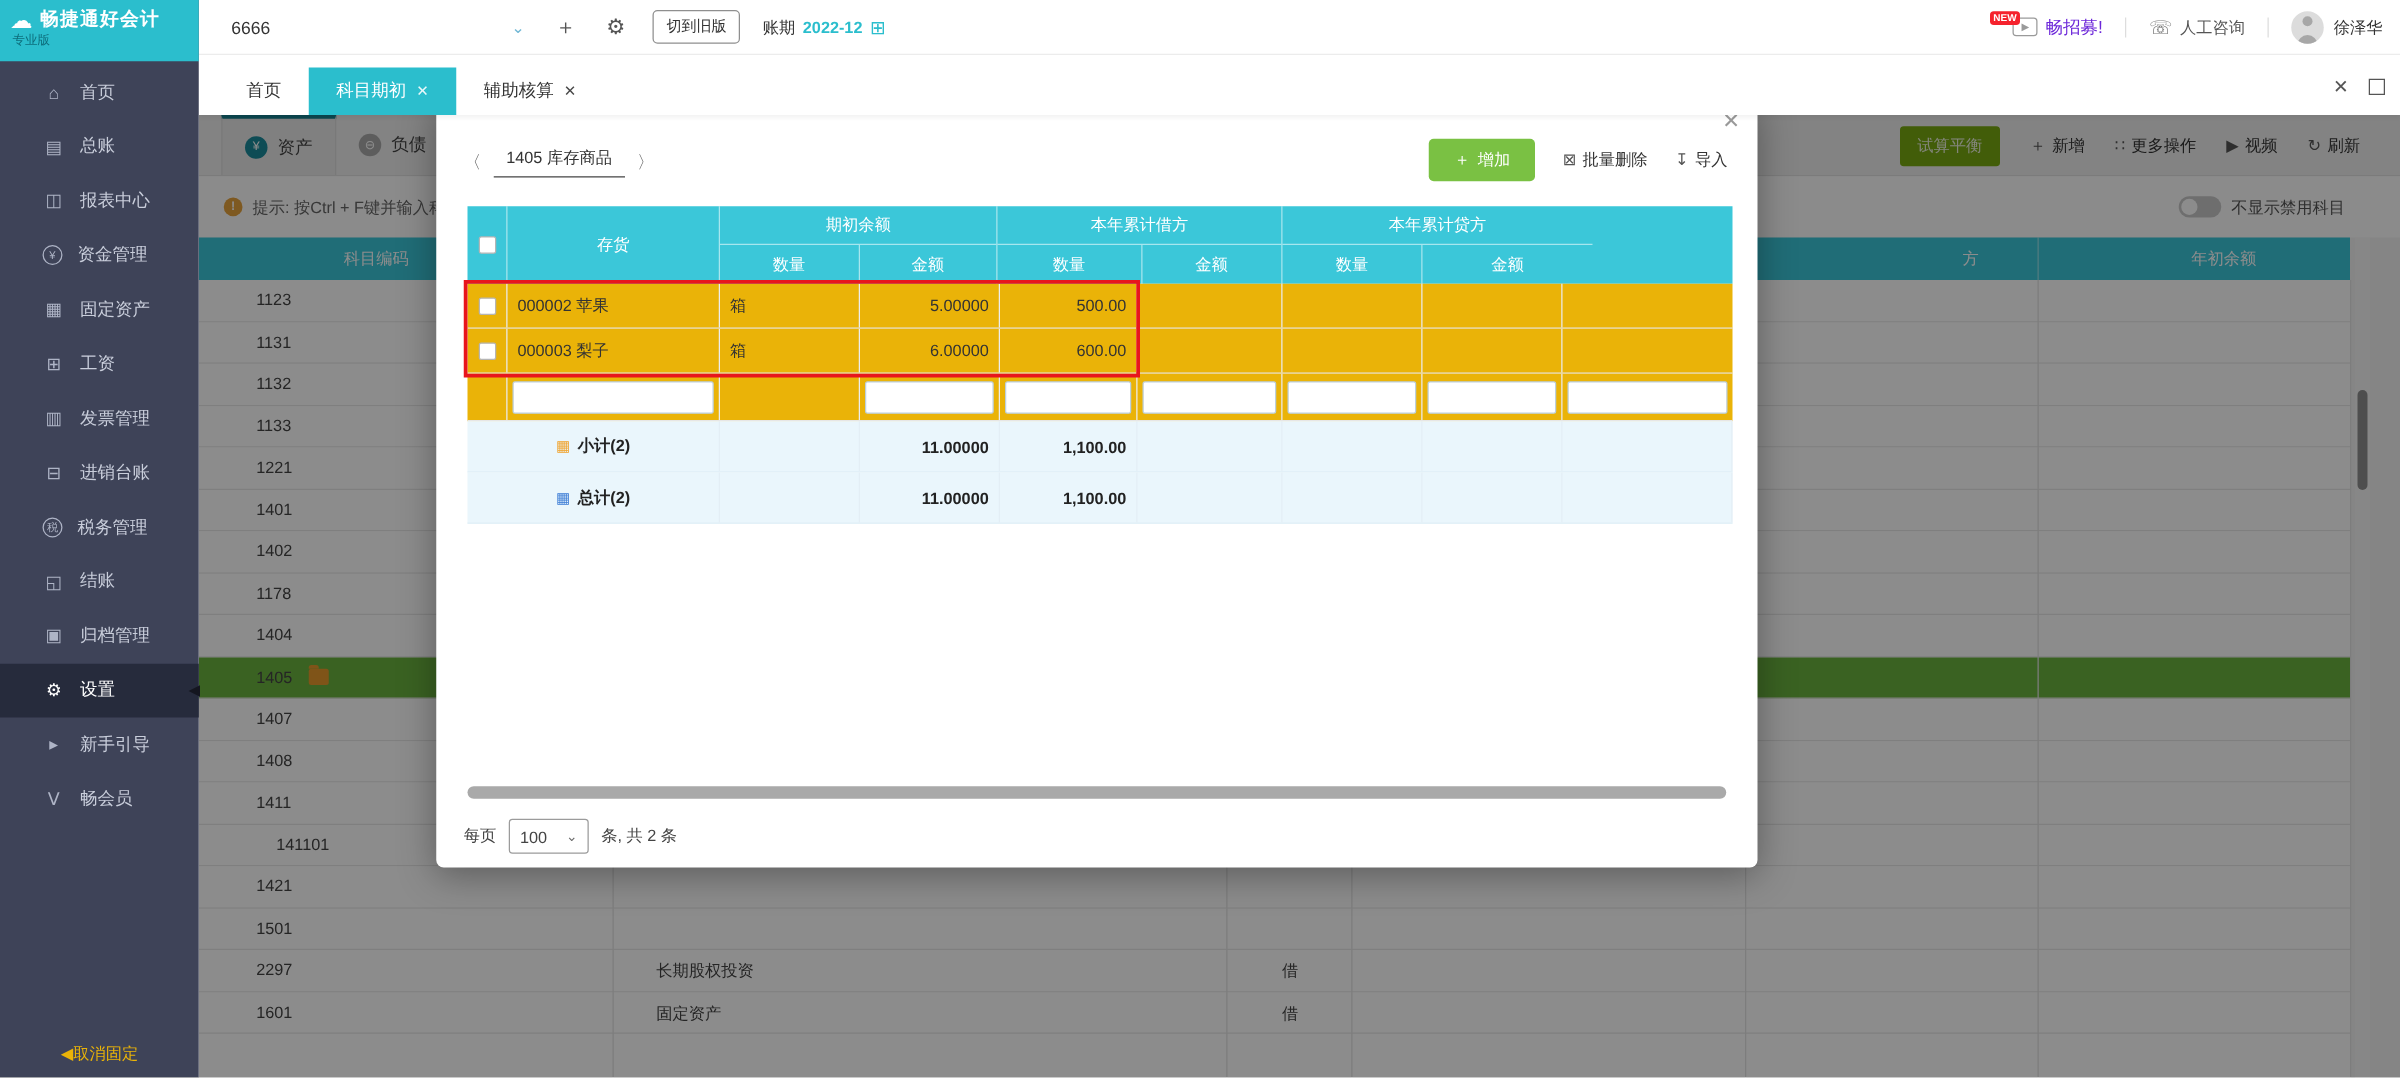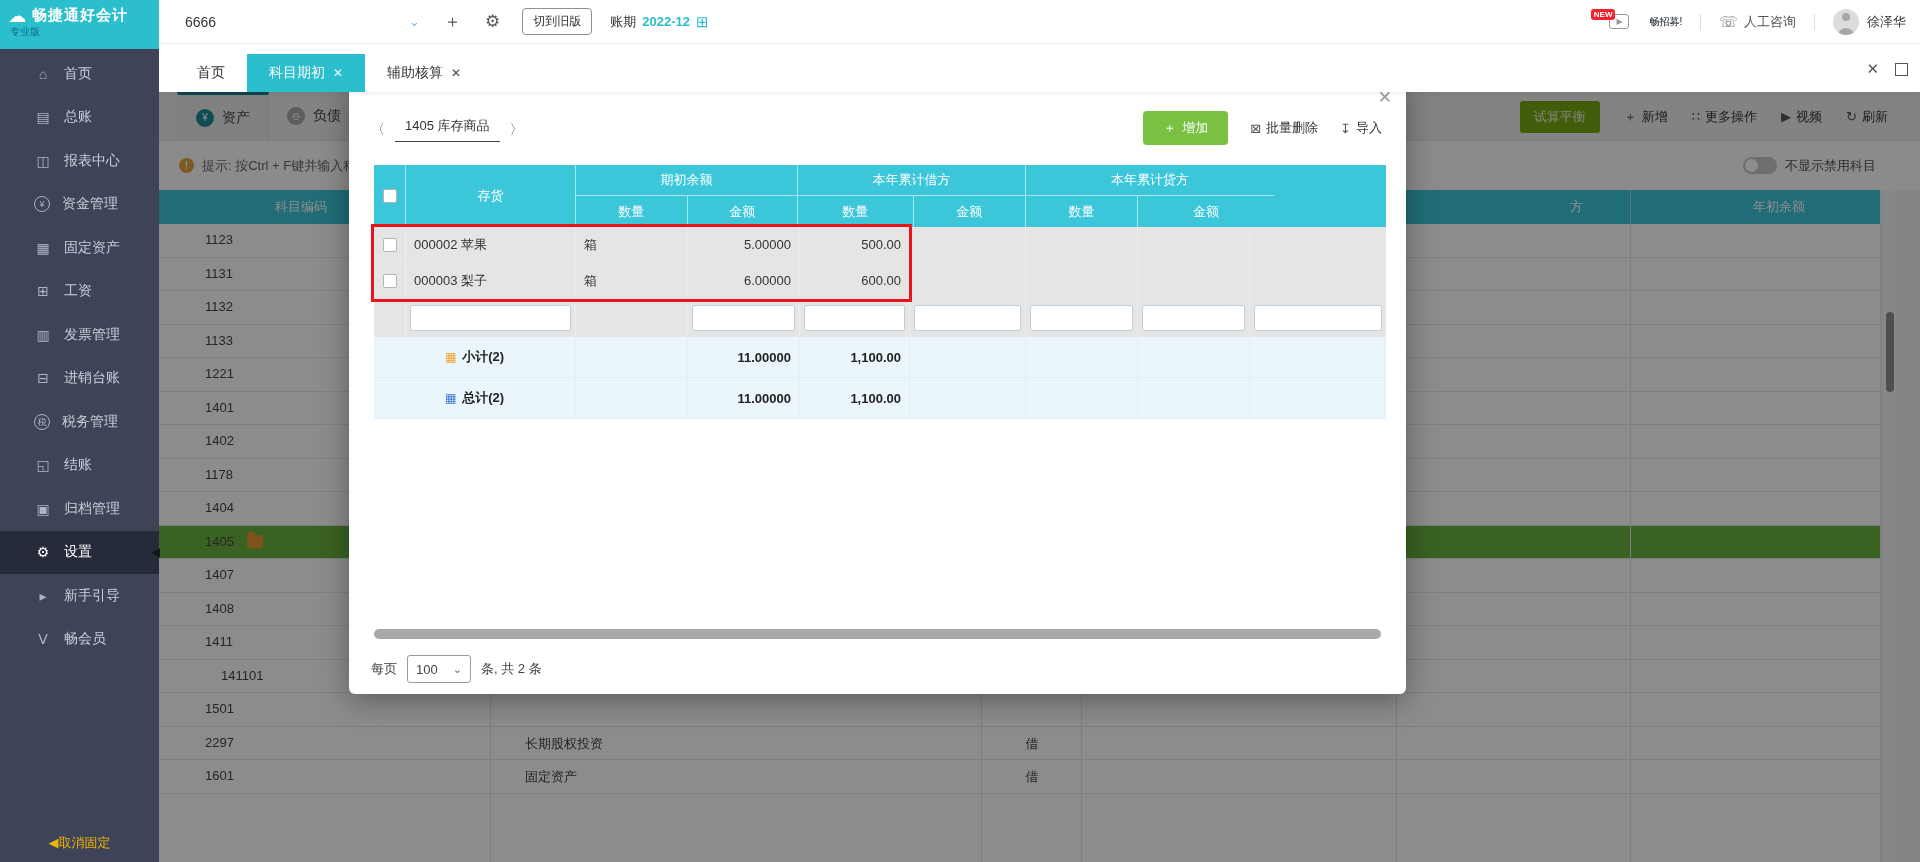--- a/index.html
+++ b/index.html
@@ -28,21 +28,21 @@
   .acct { width:235px; margin-left:26px; display:flex; align-items:center; justify-content:space-between; font-size:14px; color:#333; cursor:pointer; }
   .acct .chev { color:#74b9d6; font-size:13px; }
   .tb-ic { margin-left:24px; font-size:17px; color:#555; cursor:pointer; }
   .old-btn { margin-left:22px; border:1px solid #8f8f8f; border-radius:4px; padding:4px 10px; font-size:12px; color:#333; cursor:pointer; background:#fff; }
   .period { margin-left:18px; display:flex; align-items:center; gap:6px; font-size:13px; }
   .period .pv { color:#2bbecd; font-weight:bold; cursor:pointer; }
   .period .cal { color:#2bbecd; font-size:15px; cursor:pointer; }
   .tb-right { margin-left:auto; display:flex; align-items:center; margin-right:14px; }
   .new-badge { background:#f5222d; color:#fff; font-size:8px; font-weight:bold; border-radius:3px; padding:1px 3px; position:relative; top:-7px; right:-6px; }
   .tv-ic { width:20px; height:15px; border:1.5px solid #9a9a9a; border-radius:3px; display:inline-flex; align-items:center; justify-content:center; color:#9a9a9a; font-size:8px; }
-  .recruit { margin-left:20px; color:#0f172a; font-size:10px; cursor:pointer; }
+  .recruit { margin-left:6px; color:#6d28d9; font-size:14px; cursor:pointer; }
   .v-div { width:1px; height:16px; background:#ddd; margin:0 18px; }
   .support { display:flex; align-items:center; gap:6px; color:#555; font-size:13px; cursor:pointer; }
   .hs-ic { font-size:15px; color:#777; }
   .userbox { display:flex; align-items:center; gap:8px; cursor:pointer; }
   .avatar { width:26px; height:26px; border-radius:50%; background:#dcdcdc; position:relative; overflow:hidden; }
   .avatar::before { content:""; position:absolute; top:4px; left:9px; width:8px; height:8px; border-radius:50%; background:#a7a7a7; }
   .avatar::after { content:""; position:absolute; bottom:-3px; left:5px; width:16px; height:10px; border-radius:8px 8px 0 0; background:#a7a7a7; }
   .uname { font-size:13px; color:#333; }
 
   
@@ -119,21 +119,21 @@
   .w5{width:116px;} .w6{width:112px;} .w7{width:112px;} .w8{width:136px;}
   .mh { display:flex; background:#3bc7d9; color:#fff; height:62px; }
   .mh-cell { display:flex; align-items:center; justify-content:center; border-right:1px solid rgba(255,255,255,.55); font-size:13px; }
   .mh-group { display:flex; flex-direction:column; border-right:1px solid rgba(255,255,255,.55); }
   .mh-group:last-child, .mh-cell.last { border-right:none; }
   .mh-top { height:31px; display:flex; align-items:center; justify-content:center; border-bottom:1px solid rgba(255,255,255,.55); }
   .mh-bot { height:31px; display:flex; }
   .mh-bot > div { display:flex; align-items:center; justify-content:center; border-right:1px solid rgba(255,255,255,.55); }
   .mh-bot > div:last-child { border-right:none; }
   .chk { width:14px; height:14px; background:#fff; border:1px solid #b5b5b5; border-radius:2px; cursor:pointer; }
-  .mrow { display:flex; height:36px; border-bottom:1px solid #e6e6e6; background:#e5e5e5; }
+  .mrow { display:flex; height:36px; border-bottom:1px solid #e6e6e6; background:#eab308; }
   .mcell { display:flex; align-items:center; border-right:1px solid #ececec; padding:0 8px; color:#333; }
   .mcell:last-child { border-right:none; }
   .mcell.center { justify-content:center; padding:0; }
   .mcell.num { justify-content:flex-end; }
   .inrow { height:38px; }
   .inrow .mcell { padding:0 4px; justify-content:center; }
   .cell-input { width:100%; height:26px; border:1px solid #bcd0de; border-radius:2px; background:#fff; }
   .sumrow { display:flex; height:41px; background:#eaf6fc; border-bottom:1px solid #dfeef6; }
   .sum-label { width:202px; display:flex; align-items:center; justify-content:center; gap:6px; font-weight:bold; color:#222; border-right:1px solid #e3eef5; }
   .sum-ic { font-size:12px; }
@@ -373,20 +373,23 @@
         <div class="bg-row">
           <span class="code">1408</span>
         </div>
         <div class="bg-row">
           <span class="code">1411</span>
         </div>
         <div class="bg-row indent">
           <span class="code">141101</span>
         </div>
         <div class="bg-row">
+          <span class="code">1421</span>
+        </div>
+        <div class="bg-row">
           <span class="code">1501</span>
         </div>
         <div class="bg-row">
           <span class="code">2297</span>
           <span class="aname">长期股权投资</span>
           <span class="adir">借</span>
         </div>
         <div class="bg-row">
           <span class="code">1601</span>
           <span class="aname">固定资产</span>

